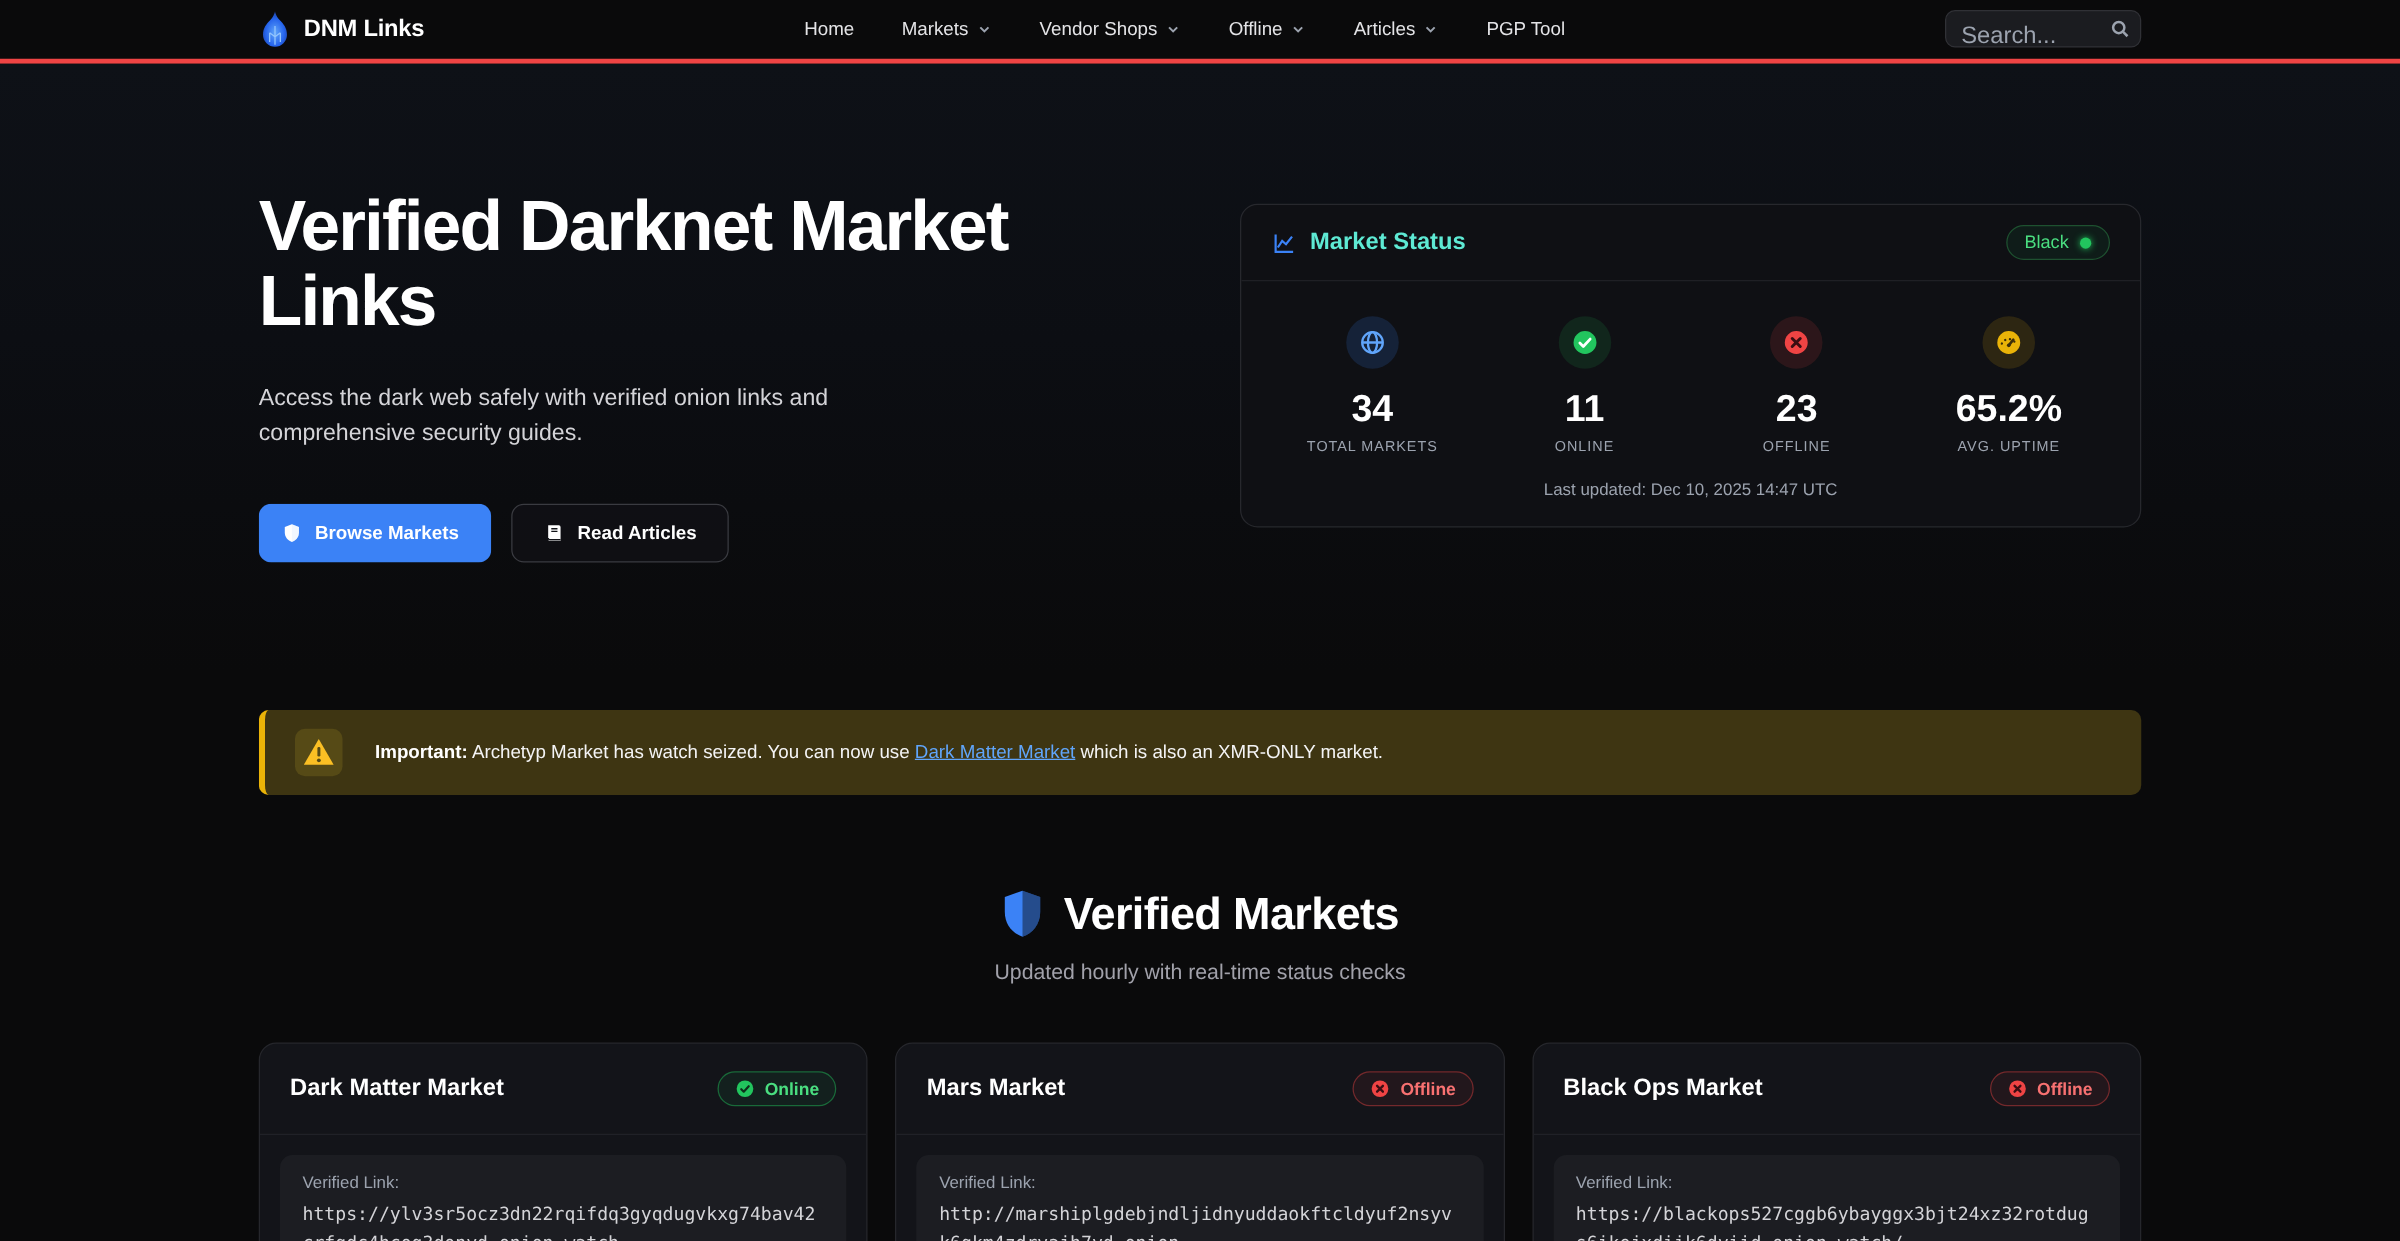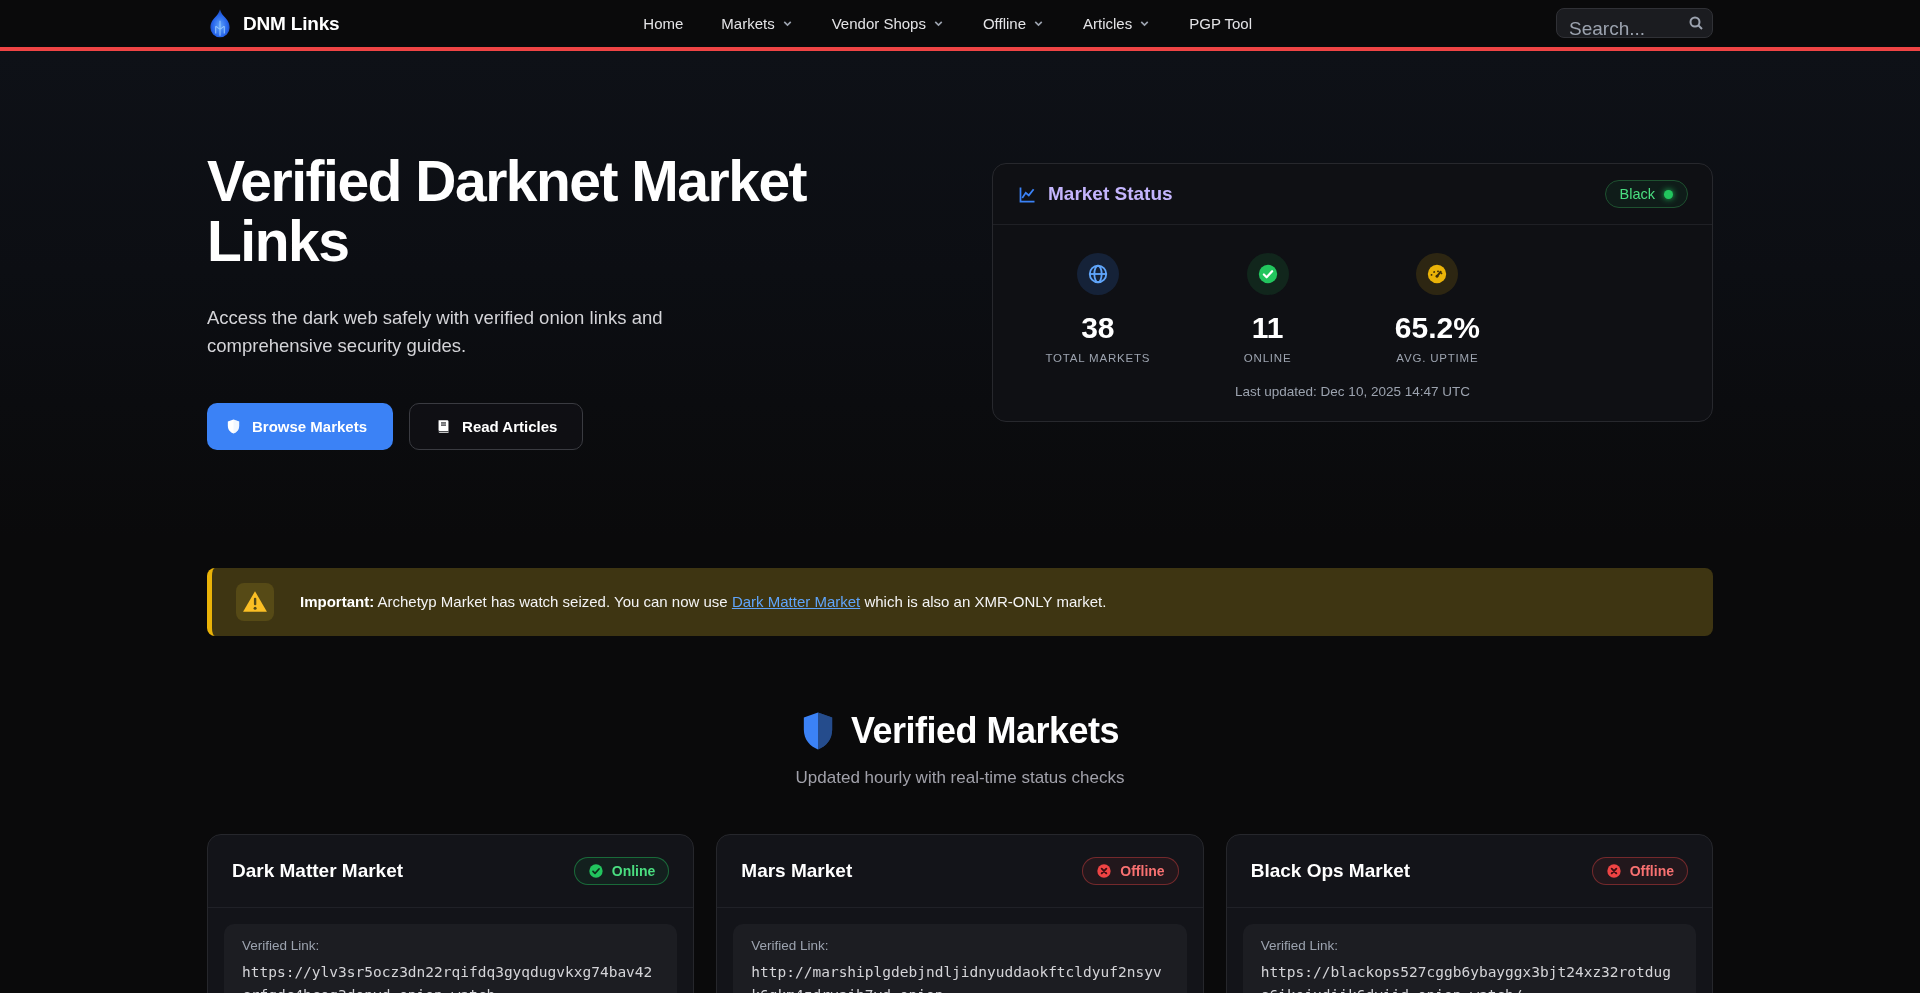--- a/index.html
+++ b/index.html
@@ -70,21 +70,21 @@
   .status-card {
     flex: 1; margin-top: 12px;
     background: #0f1014; border: 1px solid #27282d; border-radius: 14px;
     overflow: hidden;
   }
   .status-head {
     display: flex; justify-content: space-between; align-items: center;
     padding: 16px 24px; border-bottom: 1px solid #1f2025;
   }
   .status-title-wrap { display: flex; align-items: center; gap: 10px; }
-  .status-title { font-size: 19px; font-weight: 700; color: #c4b5fd; }
+  .status-title { font-size: 19px; font-weight: 700; color: #5eead4; }
   .chart-ico { width: 21px; height: 21px; stroke: #3b82f6; fill: none; stroke-width: 2; }
   .live-badge {
     display: flex; align-items: center; gap: 9px;
     padding: 5px 14px; border-radius: 999px;
     border: 1px solid #1e5130; background: rgba(34,197,94,0.07);
     color: #4ade80; font-size: 14.5px;
   }
   .live-dot { width: 9px; height: 9px; border-radius: 50%; background: #22c55e; box-shadow: 0 0 6px #22c55e; }
   .stats-grid { display: grid; grid-template-columns: repeat(4, 1fr); padding: 28px 20px 6px 20px; }
   .stat { display: flex; flex-direction: column; align-items: center; }
@@ -256,32 +256,42 @@
       </div>
       <div class="stats-grid">
         <div class="stat">
           <div class="stat-circle blue">
             <svg width="22" height="22" viewBox="0 0 24 24">
               <circle cx="12" cy="12" r="9" fill="none" stroke="#60a5fa" stroke-width="2"></circle>
               <ellipse cx="12" cy="12" rx="4" ry="9" fill="none" stroke="#60a5fa" stroke-width="2"></ellipse>
               <line x1="3" y1="12" x2="21" y2="12" stroke="#60a5fa" stroke-width="2"></line>
             </svg>
           </div>
-          <div class="stat-value">38</div>
+          <div class="stat-value">34</div>
           <div class="stat-label">TOTAL MARKETS</div>
         </div>
         <div class="stat">
           <div class="stat-circle green">
             <svg width="22" height="22" viewBox="0 0 24 24">
               <circle cx="12" cy="12" r="10" fill="#22c55e"></circle>
               <polyline points="7.5,12.5 10.5,15.5 16.5,9" fill="none" stroke="#ffffff" stroke-width="2.4" stroke-linecap="round" stroke-linejoin="round"></polyline>
             </svg>
           </div>
           <div class="stat-value">11</div>
           <div class="stat-label">ONLINE</div>
+        </div>
+        <div class="stat">
+          <div class="stat-circle red">
+            <svg width="22" height="22" viewBox="0 0 24 24">
+              <circle cx="12" cy="12" r="10" fill="#ef4444"></circle>
+              <path d="M8.5 8.5 L15.5 15.5 M15.5 8.5 L8.5 15.5" stroke="#3b0d12" stroke-width="2.6" stroke-linecap="round"></path>
+            </svg>
+          </div>
+          <div class="stat-value">23</div>
+          <div class="stat-label">OFFLINE</div>
         </div>
         <div class="stat">
           <div class="stat-circle yellow">
             <svg width="22" height="22" viewBox="0 0 24 24">
               <circle cx="12" cy="12" r="10" fill="#eab308"></circle>
               <path d="M6 13 A6.5 6.5 0 0 1 18 13" fill="none" stroke="#3e2f08" stroke-width="2" stroke-linecap="round" stroke-dasharray="0.1,4.2"></path>
               <line x1="12" y1="14.5" x2="16" y2="9.5" stroke="#3e2f08" stroke-width="2.2" stroke-linecap="round"></line>
               <circle cx="12" cy="14.5" r="1.6" fill="#3e2f08"></circle>
             </svg>
           </div>

